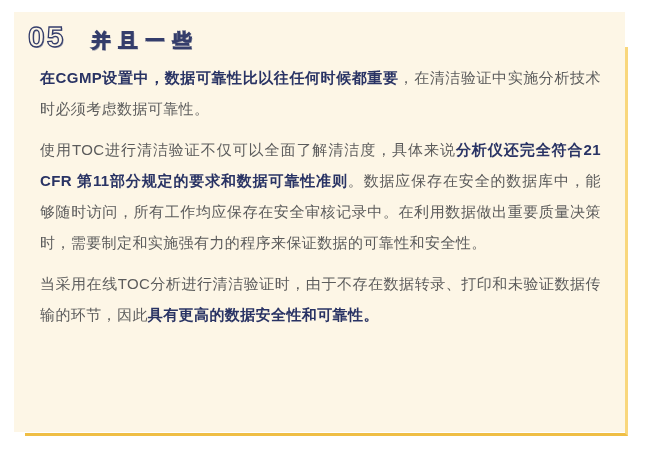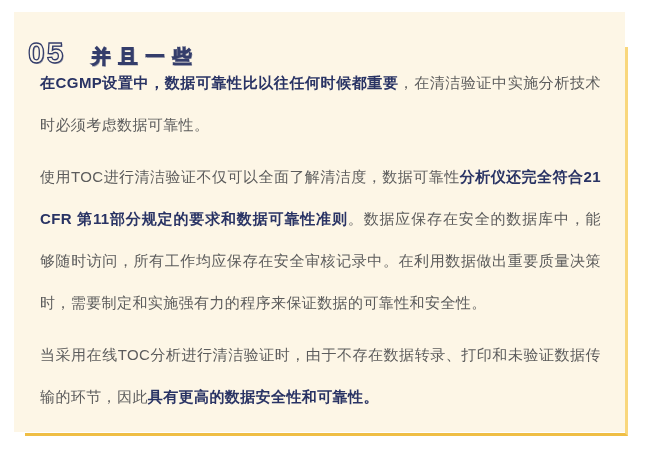--- a/index.html
+++ b/index.html
@@ -25,21 +25,21 @@
     left: 25px; top: 47px;
     width: 603px; height: 389px;
     border-right: 3px solid var(--gold-light, #F9D77D);
     border-bottom: 3px solid var(--gold, #EFBE45);
     pointer-events: none;
   }
 
   
   .header {
     position: absolute;
-    left: 14px; top: 24px;
+    left: 14px; top: 8px;
     display: flex; align-items: baseline;
     white-space: nowrap;
   }
   .section-number {
     font-size: 30px;
     font-weight: 700;
     letter-spacing: 2px;
     color: var(--card-bg, #FDF6E6);
     -webkit-text-stroke: 1.3px var(--navy, #343D6B);
     text-shadow: 1px 1px 0 rgba(52,61,107,0.45);
@@ -55,21 +55,21 @@
   }
 
   
   .body-text {
     position: absolute;
     left: 26px; top: 50px;
     width: 561px;
   }
   .body-text p {
     font-size: 15px;
-    line-height: 42px;
+    line-height: 31px;
     letter-spacing: 0.4px;
     color: var(--body, #5C5C5C);
     text-align: justify;
     margin-bottom: 10px;
   }
   .body-text p:last-child { margin-bottom: 0; }
   .seg-bold {
     font-weight: 700;
     color: var(--bold, #293364);
   }
@@ -87,21 +87,21 @@
     </div>
 
     <div class="body-text">
 
       <p>
         <span class="seg-bold">在CGMP设置中，数据可靠性比以往任何时候都重要</span><span>，在清洁验证中实施分析技术时必须考虑数据可靠性。</span>
       </p>
 
 
       <p>
-        <span>使用TOC进行清洁验证不仅可以全面了解清洁度，数据可靠性</span><span class="seg-bold">分析仪还完全符合21 CFR 第11部分规定的要求和数据可靠性准则</span><span>。数据应保存在安全的数据库中，能够随时访问，所有工作均应保存在安全审核记录中。在利用数据做出重要质量决策时，需要制定和实施强有力的程序来保证数据的可靠性和安全性。</span>
+        <span>使用TOC进行清洁验证不仅可以全面了解清洁度，具体来说</span><span class="seg-bold">分析仪还完全符合21 CFR 第11部分规定的要求和数据可靠性准则</span><span>。数据应保存在安全的数据库中，能够随时访问，所有工作均应保存在安全审核记录中。在利用数据做出重要质量决策时，需要制定和实施强有力的程序来保证数据的可靠性和安全性。</span>
       </p>
 
       <p>
         <span>当采用在线TOC分析进行清洁验证时，由于不存在数据转录、打印和未验证数据传输的环节，因此</span><span class="seg-bold">具有更高的数据安全性和可靠性。</span>
       </p>
 
     </div>
   </div>
 
   <div class="gold-frame"></div>

